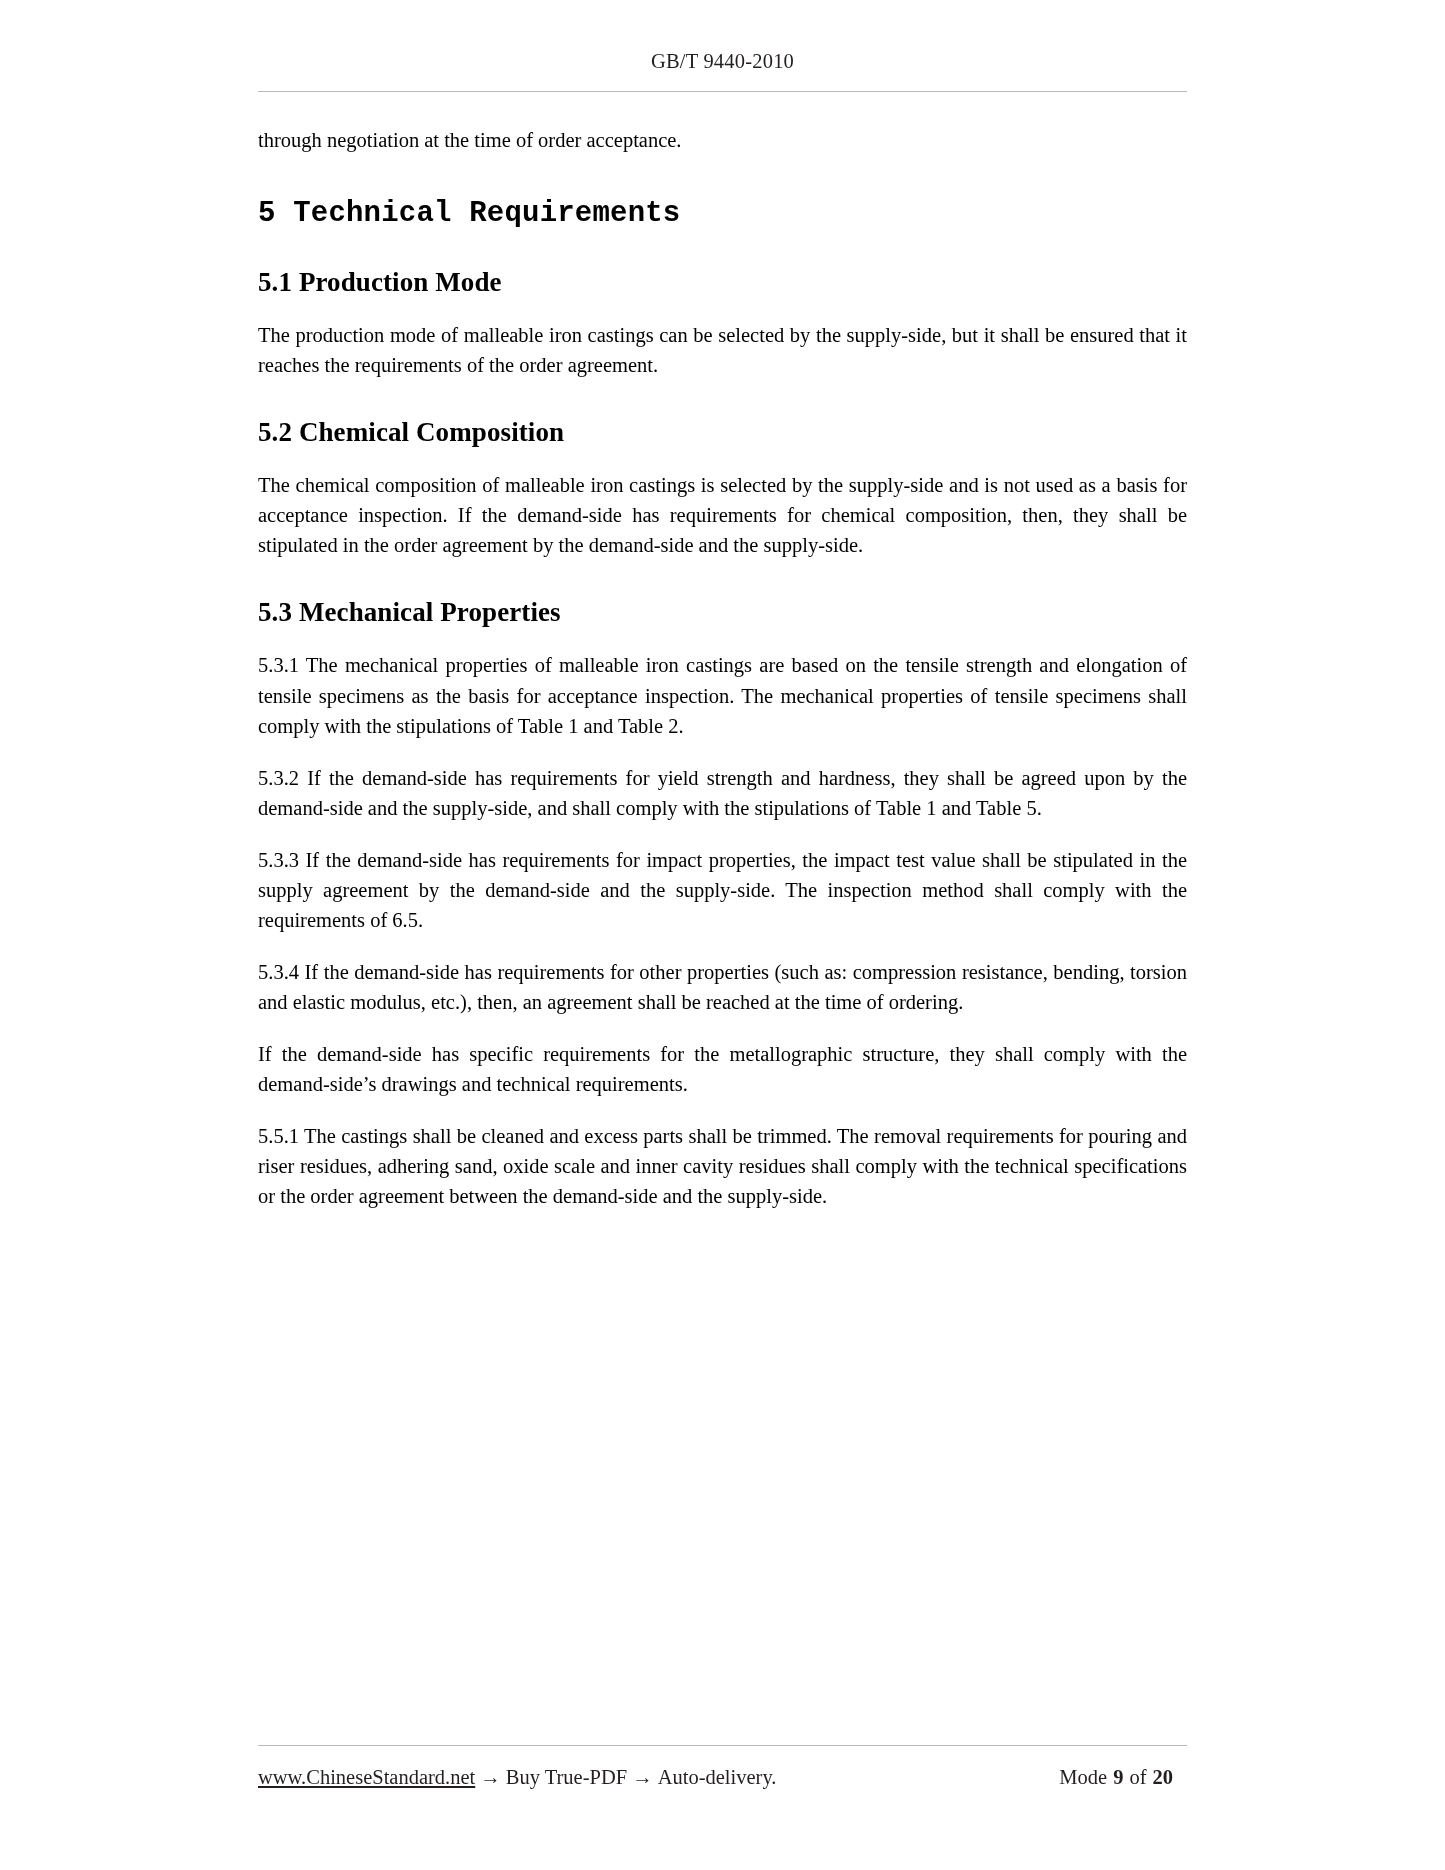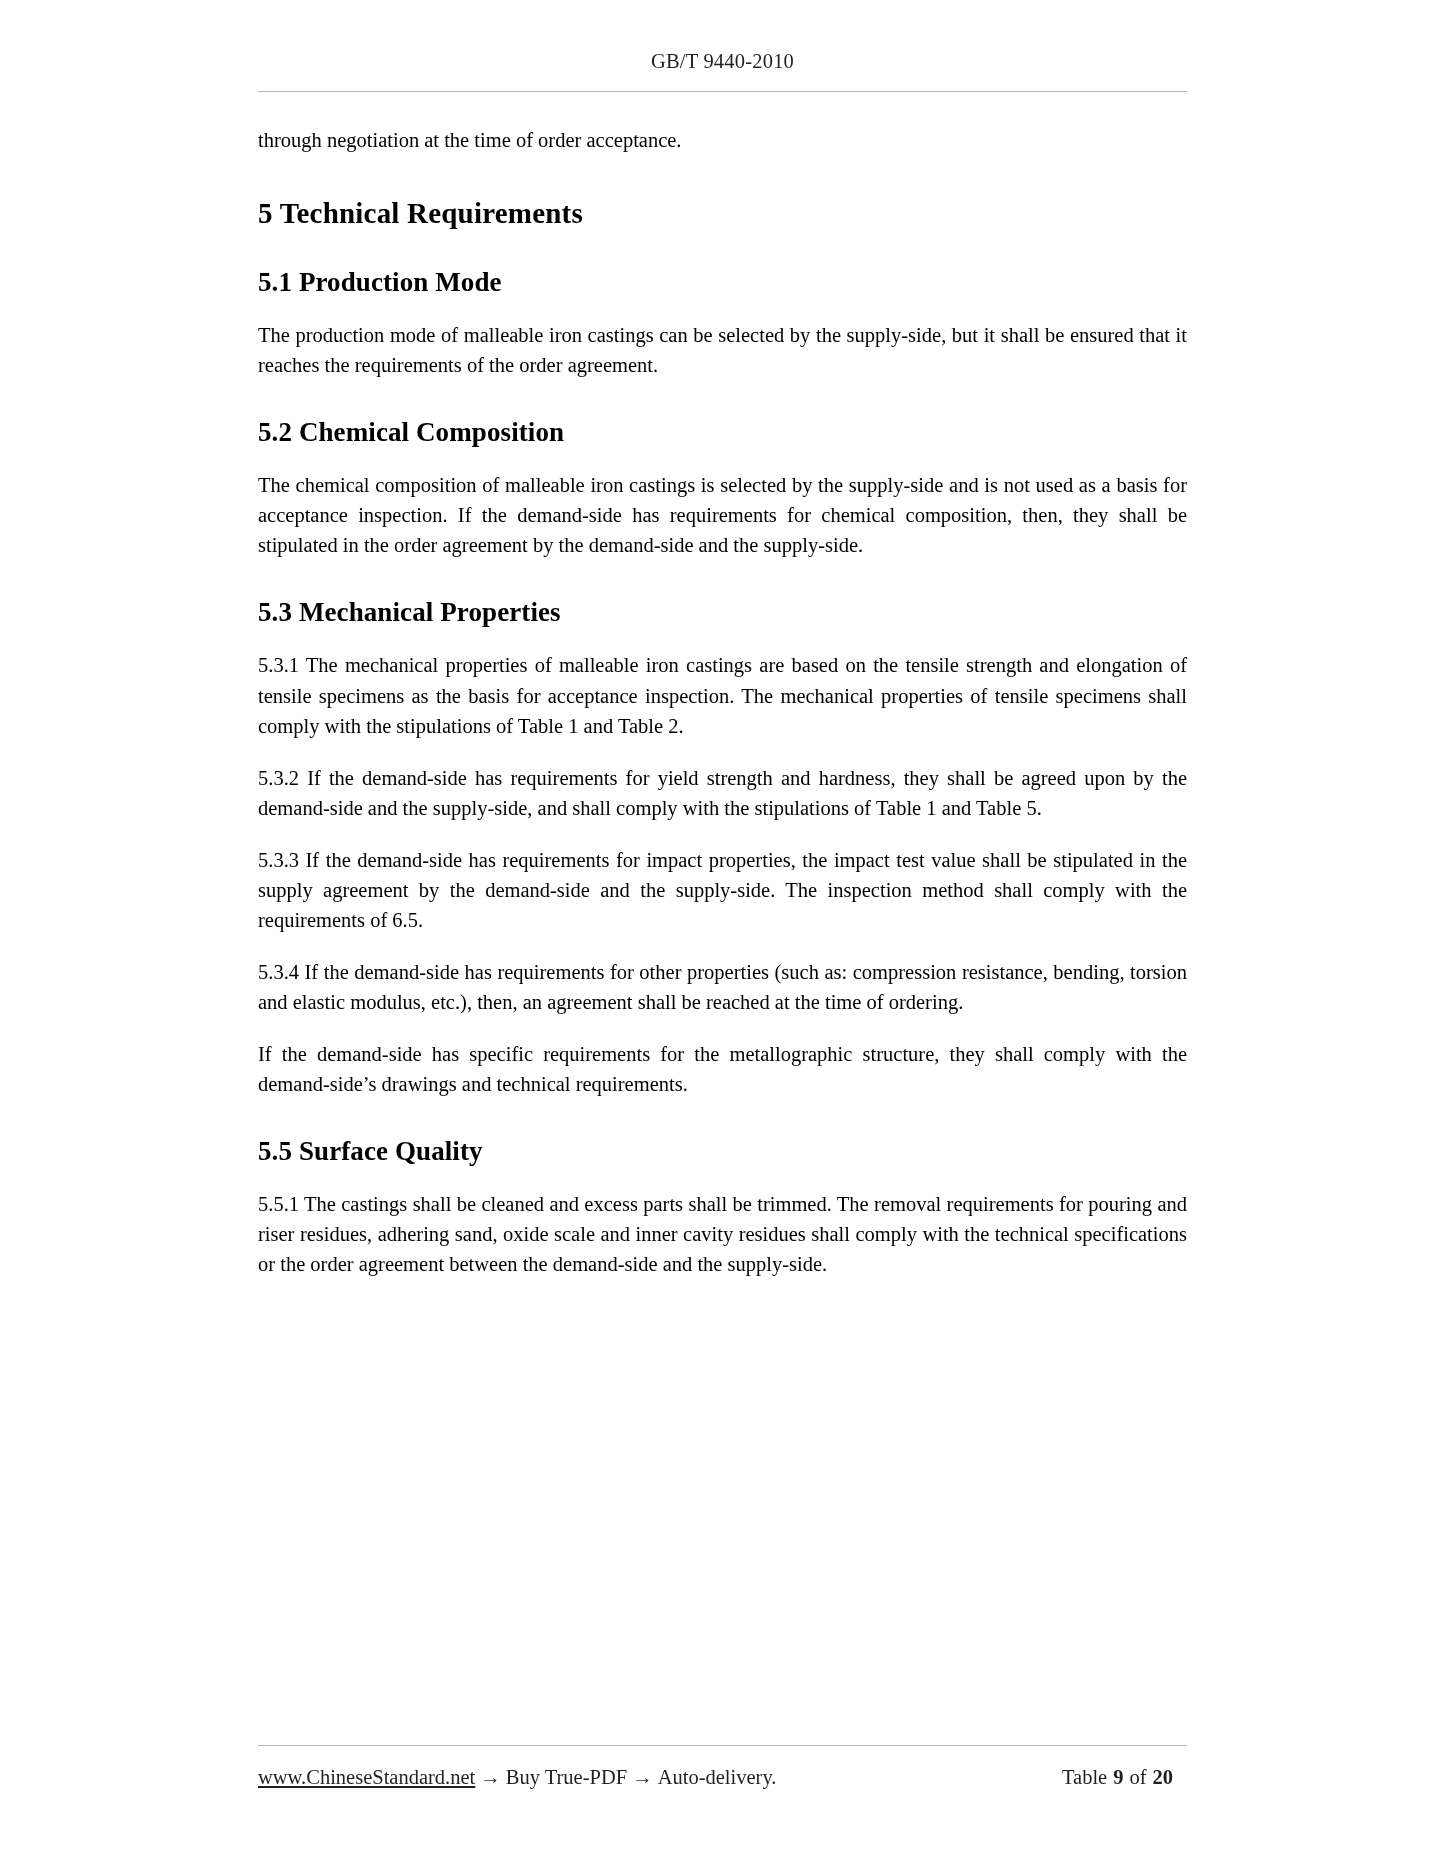--- a/index.html
+++ b/index.html
@@ -45,20 +45,21 @@
     font-size: 20.5px;
     line-height: 1.48;
     margin-top: 33px;
     text-align: justify;
   }
   h1.section-title {
     font-size: 29px;
     font-weight: bold;
     margin: 42px 0 0 0;
     letter-spacing: 0.2px;
+    font-family: Liberation Mono, monospace;
   }
   h2.sub-title {
     font-size: 27px;
     font-weight: bold;
     margin: 37px 0 0 0;
     letter-spacing: 0.1px;
   }
   p.body-text {
     font-size: 20.5px;
     line-height: 1.465;
@@ -128,30 +129,29 @@
     <p class="body-text"><span>The chemical composition of malleable iron castings is selected by the supply-side and is not used as a basis for acceptance inspection. If the demand-side has requirements for chemical composition, then, they shall be stipulated in the order agreement by the demand-side and the supply-side.</span></p>
 
     <h2 class="sub-title">5.3 Mechanical Properties</h2>
     <p class="body-text"><span class="lead">5.3.1</span><span> The mechanical properties of malleable iron castings are based on the tensile strength and elongation of tensile specimens as the basis for acceptance inspection. The mechanical properties of tensile specimens shall comply with the stipulations of Table 1 and Table 2.</span></p>
     <p class="body-text"><span class="lead">5.3.2</span><span> If the demand-side has requirements for yield strength and hardness, they shall be agreed upon by the demand-side and the supply-side, and shall comply with the stipulations of Table 1 and Table 5.</span></p>
     <p class="body-text"><span class="lead">5.3.3</span><span> If the demand-side has requirements for impact properties, the impact test value shall be stipulated in the supply agreement by the demand-side and the supply-side. The inspection method shall comply with the requirements of 6.5.</span></p>
     <p class="body-text"><span class="lead">5.3.4</span><span> If the demand-side has requirements for other properties (such as: compression resistance, bending, torsion and elastic modulus, etc.), then, an agreement shall be reached at the time of ordering.</span></p>
 
     <p class="body-text"><span>If the demand-side has specific requirements for the metallographic structure, they shall comply with the demand-side’s drawings and technical requirements.</span></p>
 
-    <h2 class="sub-title">5.5 Surface Quality</h2>
     <p class="body-text"><span class="lead">5.5.1</span><span> The castings shall be cleaned and excess parts shall be trimmed. The removal requirements for pouring and riser residues, adhering sand, oxide scale and inner cavity residues shall comply with the technical specifications or the order agreement between the demand-side and the supply-side.</span></p>
 
   </div>
 
   <div class="footer">
     <div class="footer-rule"></div>
     <div class="footer-row">
       <div class="footer-left">
         <span class="url">www.ChineseStandard.net</span><span class="arrow">→</span><span>Buy True-PDF</span><span class="arrow">→</span><span>Auto-delivery.</span>
       </div>
       <div class="footer-right">
-        <span>Table</span><span class="num">9</span><span>of</span><span class="num">20</span>
+        <span>Mode</span><span class="num">9</span><span>of</span><span class="num">20</span>
       </div>
     </div>
   </div>
 
 </div>
 
 </body></html>

